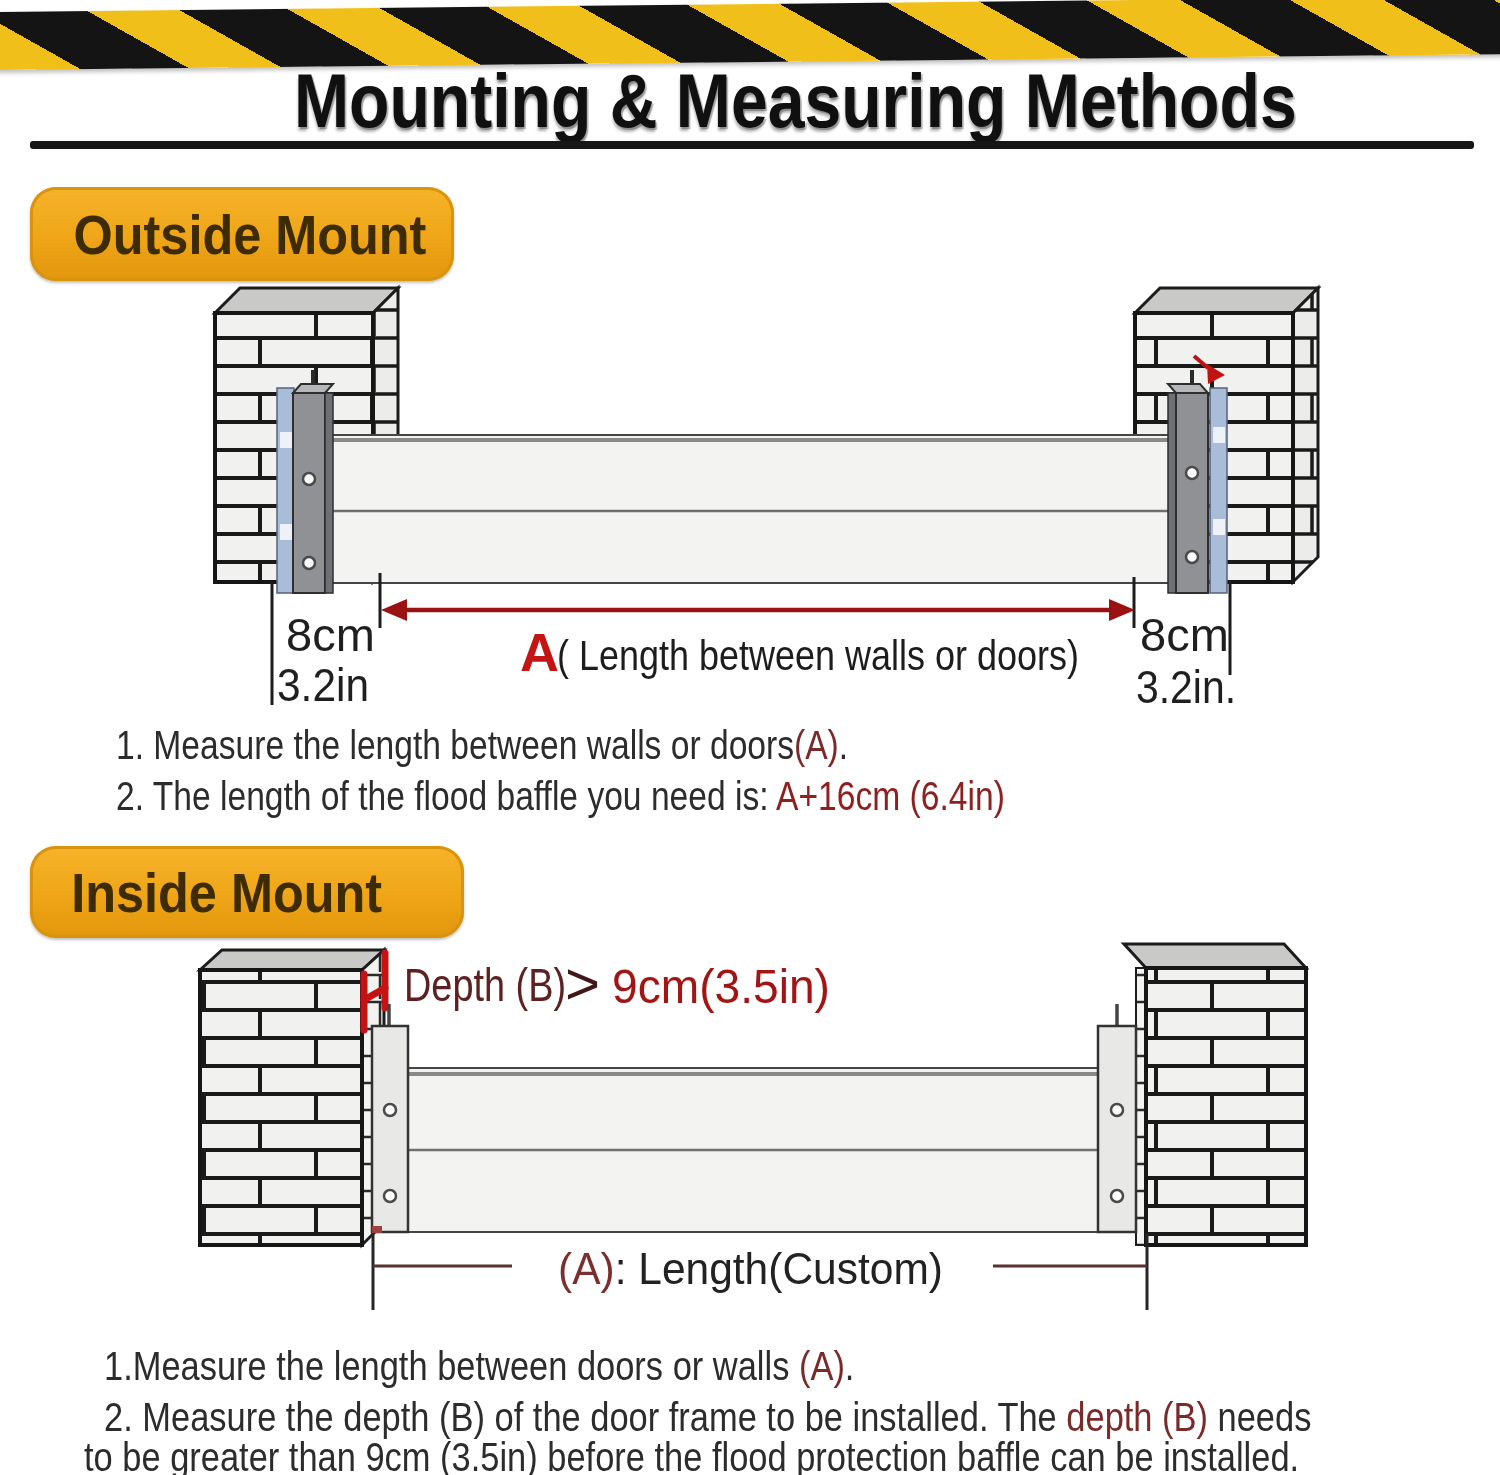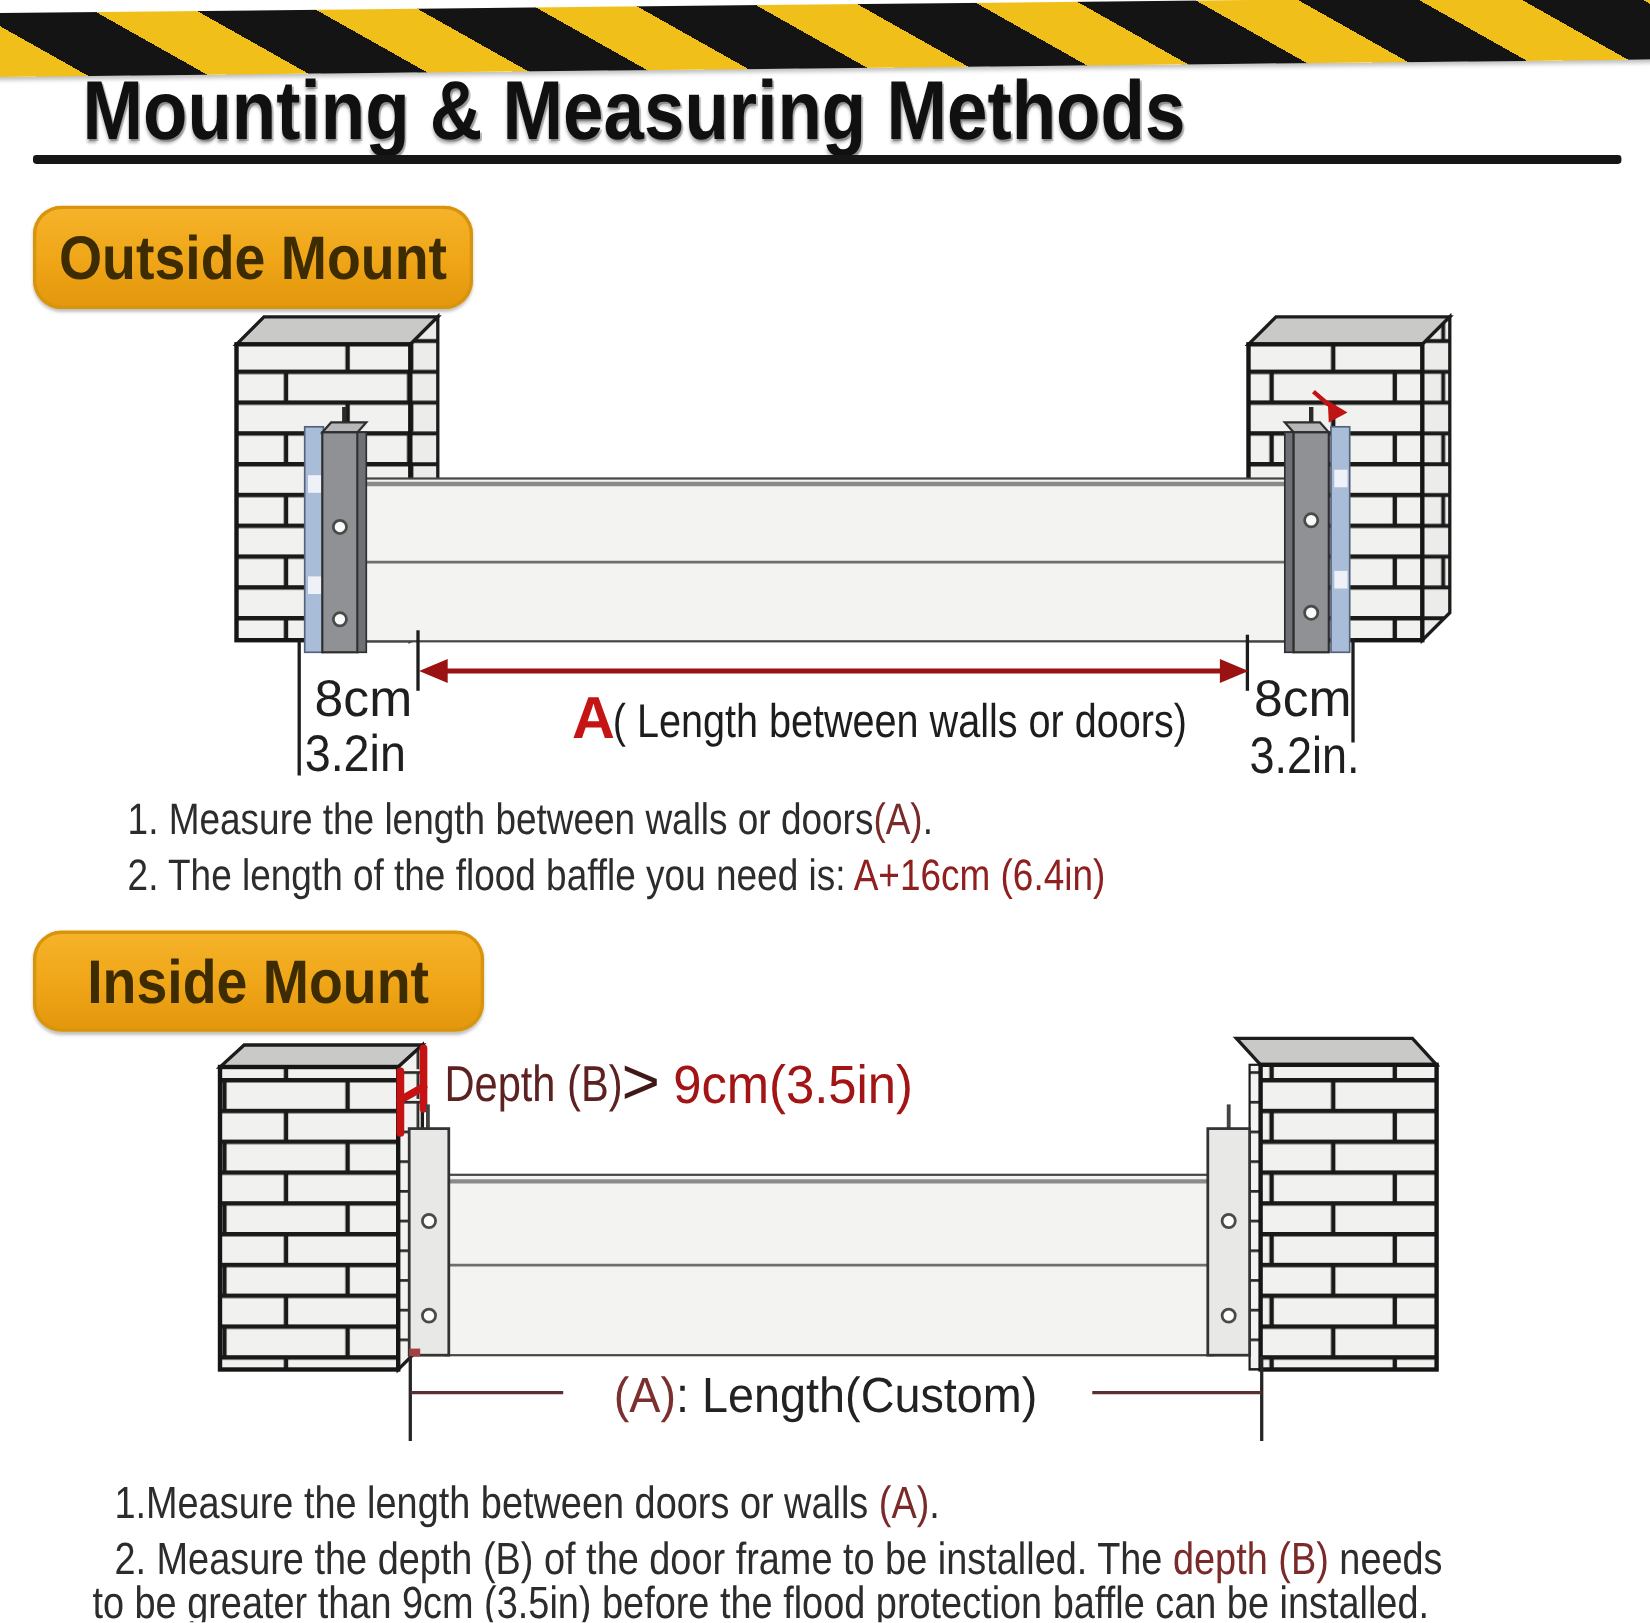--- a/index.html
+++ b/index.html
@@ -4,32 +4,32 @@
 <style>
   html,body{margin:0;padding:0;background:#ffffff;}
   .page{position:relative;width:1500px;height:1475px;background:#ffffff;overflow:hidden;
         font-family:"Liberation Sans", sans-serif;}
 
   
   .tape{position:absolute;top:4px;left:-12px;width:1530px;height:58px;
         transform:rotate(-0.6deg);
         background:repeating-linear-gradient(30deg,#f0bf1a 0 46px,#141414 46px 100px);
         box-shadow:0 3px 4px rgba(0,0,0,0.25);}
-  .title-band{position:absolute;top:60px;left:0;width:1356px;height:82px;text-align:left;}
+  .title-band{position:absolute;top:60px;left:16px;width:1356px;height:82px;text-align:right;}
   .page-title{display:inline-block;font-size:76px;font-weight:700;color:#101010;
         line-height:82px;letter-spacing:0px;transform:scaleX(0.87);transform-origin:center;
         text-shadow:0 4px 3px rgba(0,0,0,0.30),2px 2px 0 rgba(90,90,90,0.35);white-space:nowrap;}
   .title-bar{position:absolute;top:141px;left:30px;width:1444px;height:8px;background:#161616;
         border-radius:3px;}
 
   
   .badge{position:absolute;left:30px;width:400px;height:94px;border-radius:26px;
         background:linear-gradient(180deg,#f6b32a 0%,#efa517 55%,#e2960c 100%);
         box-shadow:inset 0 0 0 3px #d9940e, 0 2px 3px rgba(0,0,0,0.25);
-        display:flex;align-items:center;justify-content:center;}
+        display:flex;align-items:center;padding-left:24px;}
   .badge span{font-size:56px;font-weight:600;color:#3d2b02;transform:scaleX(0.9);
         white-space:nowrap;}
   .badge.outside{top:187px;}
   .badge.inside{top:846px;height:92px;width:410px;}
 
   
   svg{position:absolute;left:0;display:block;}
   .dimtxt{font-family:"Liberation Sans",sans-serif;fill:#1f1f1f;}
   .svgtxt{font-family:"Liberation Sans",sans-serif;}
 

